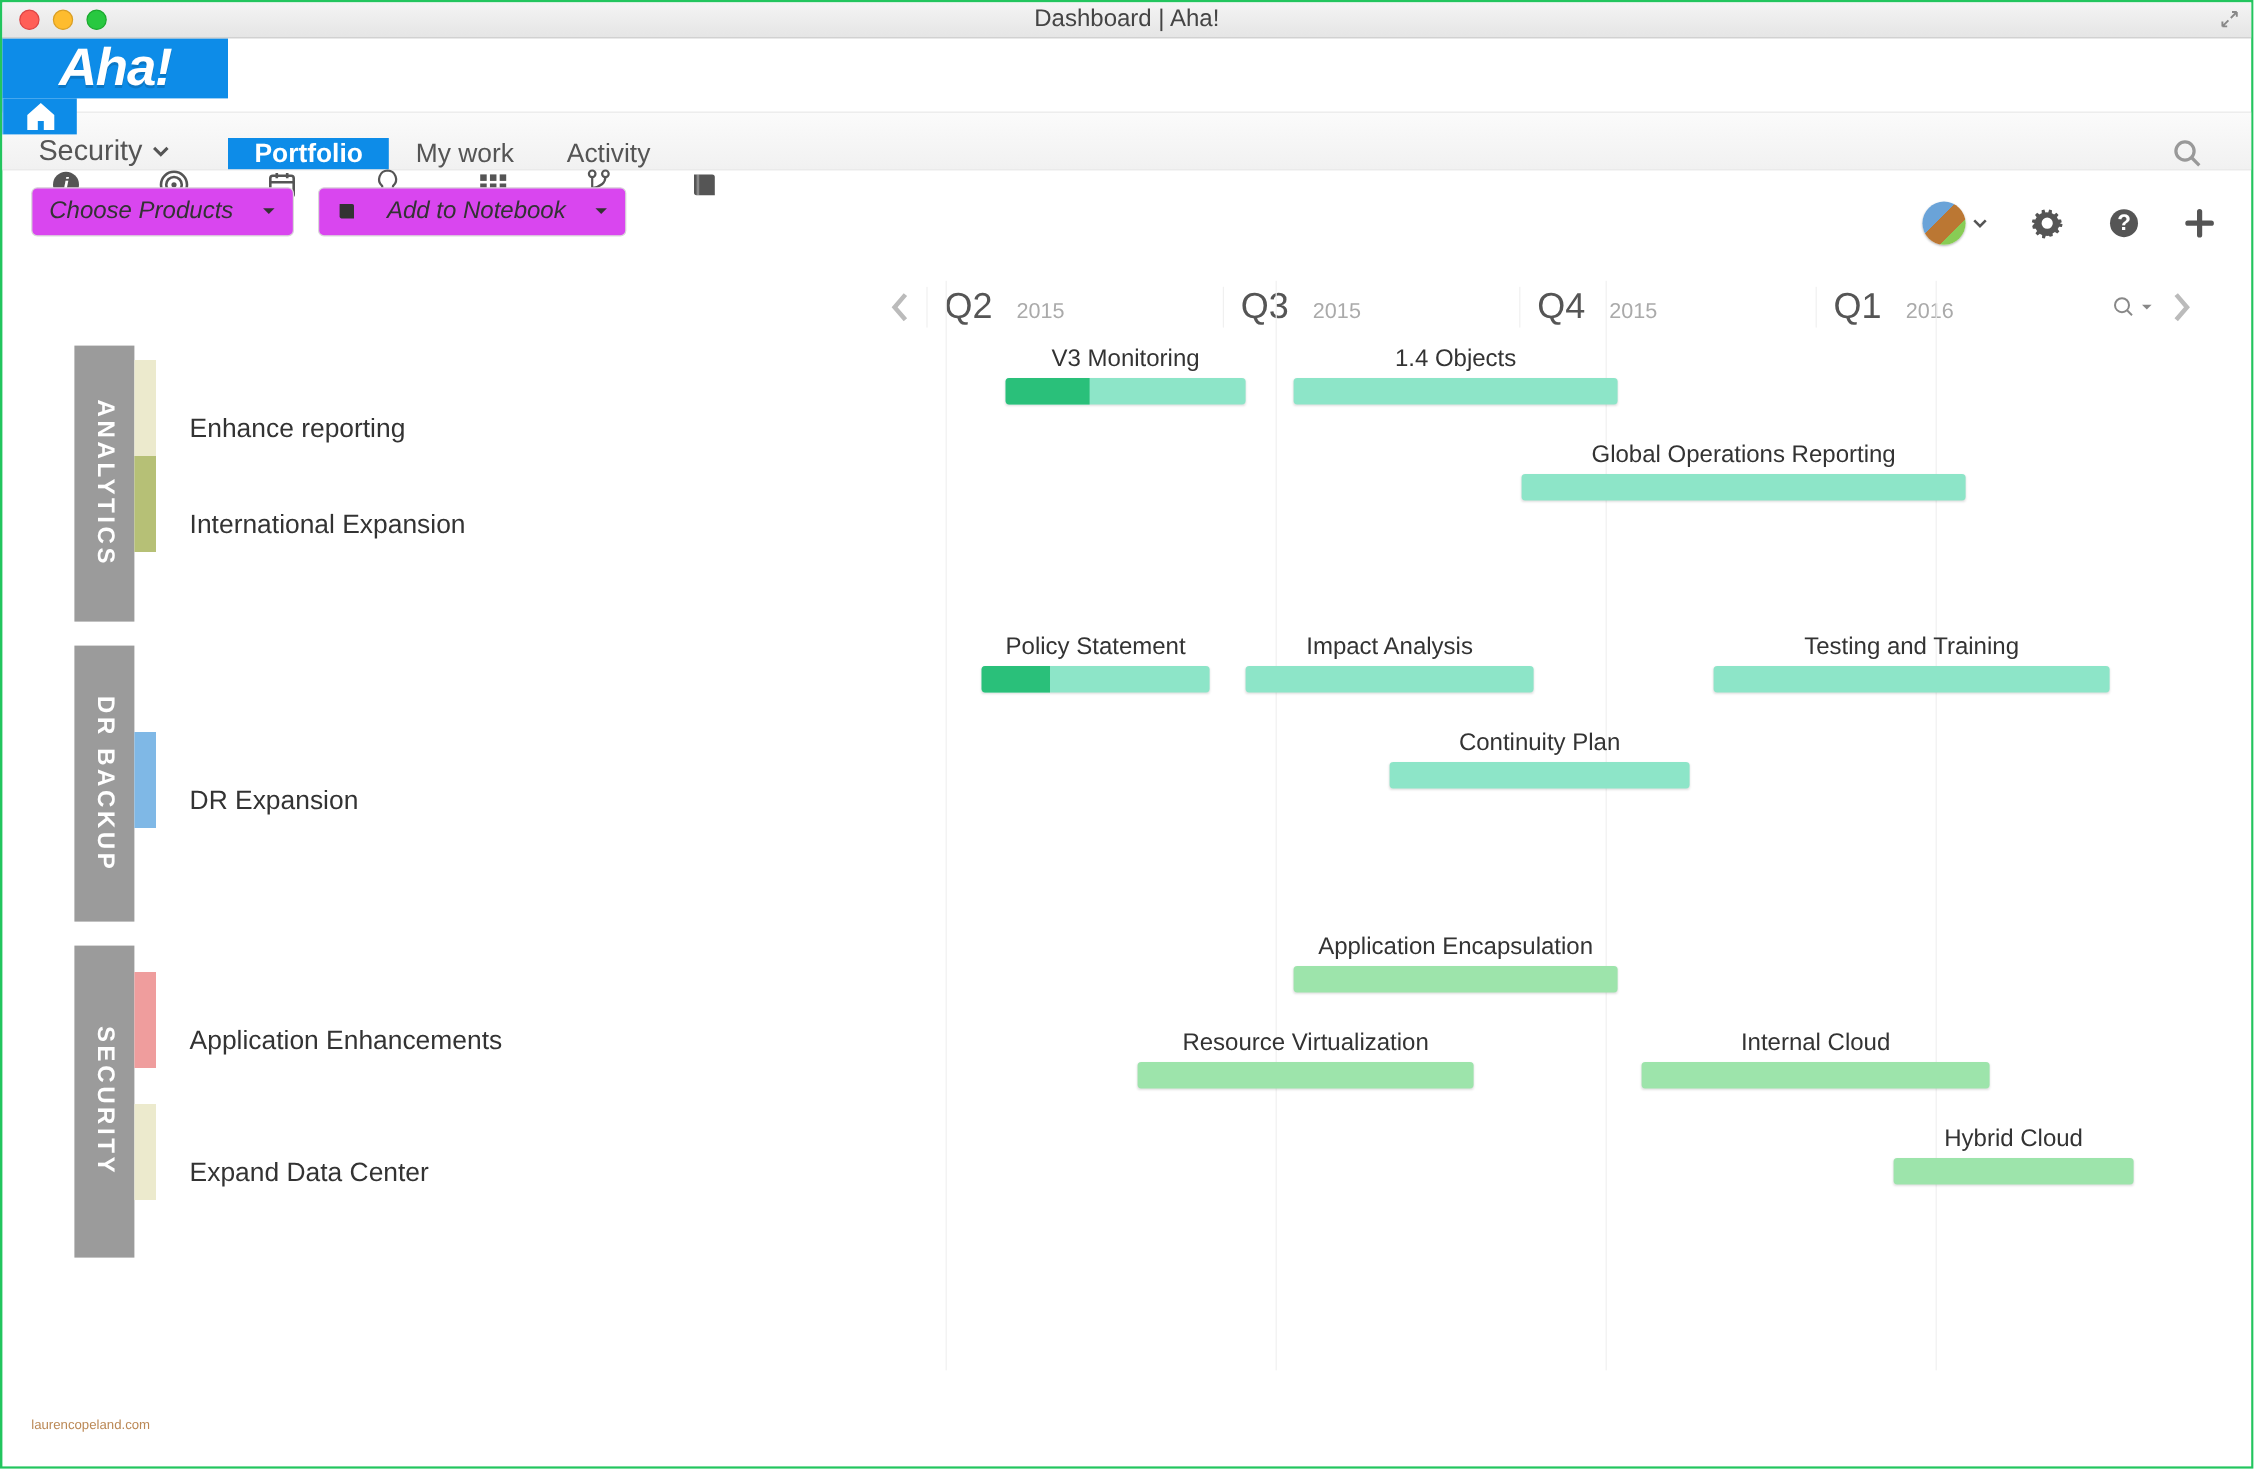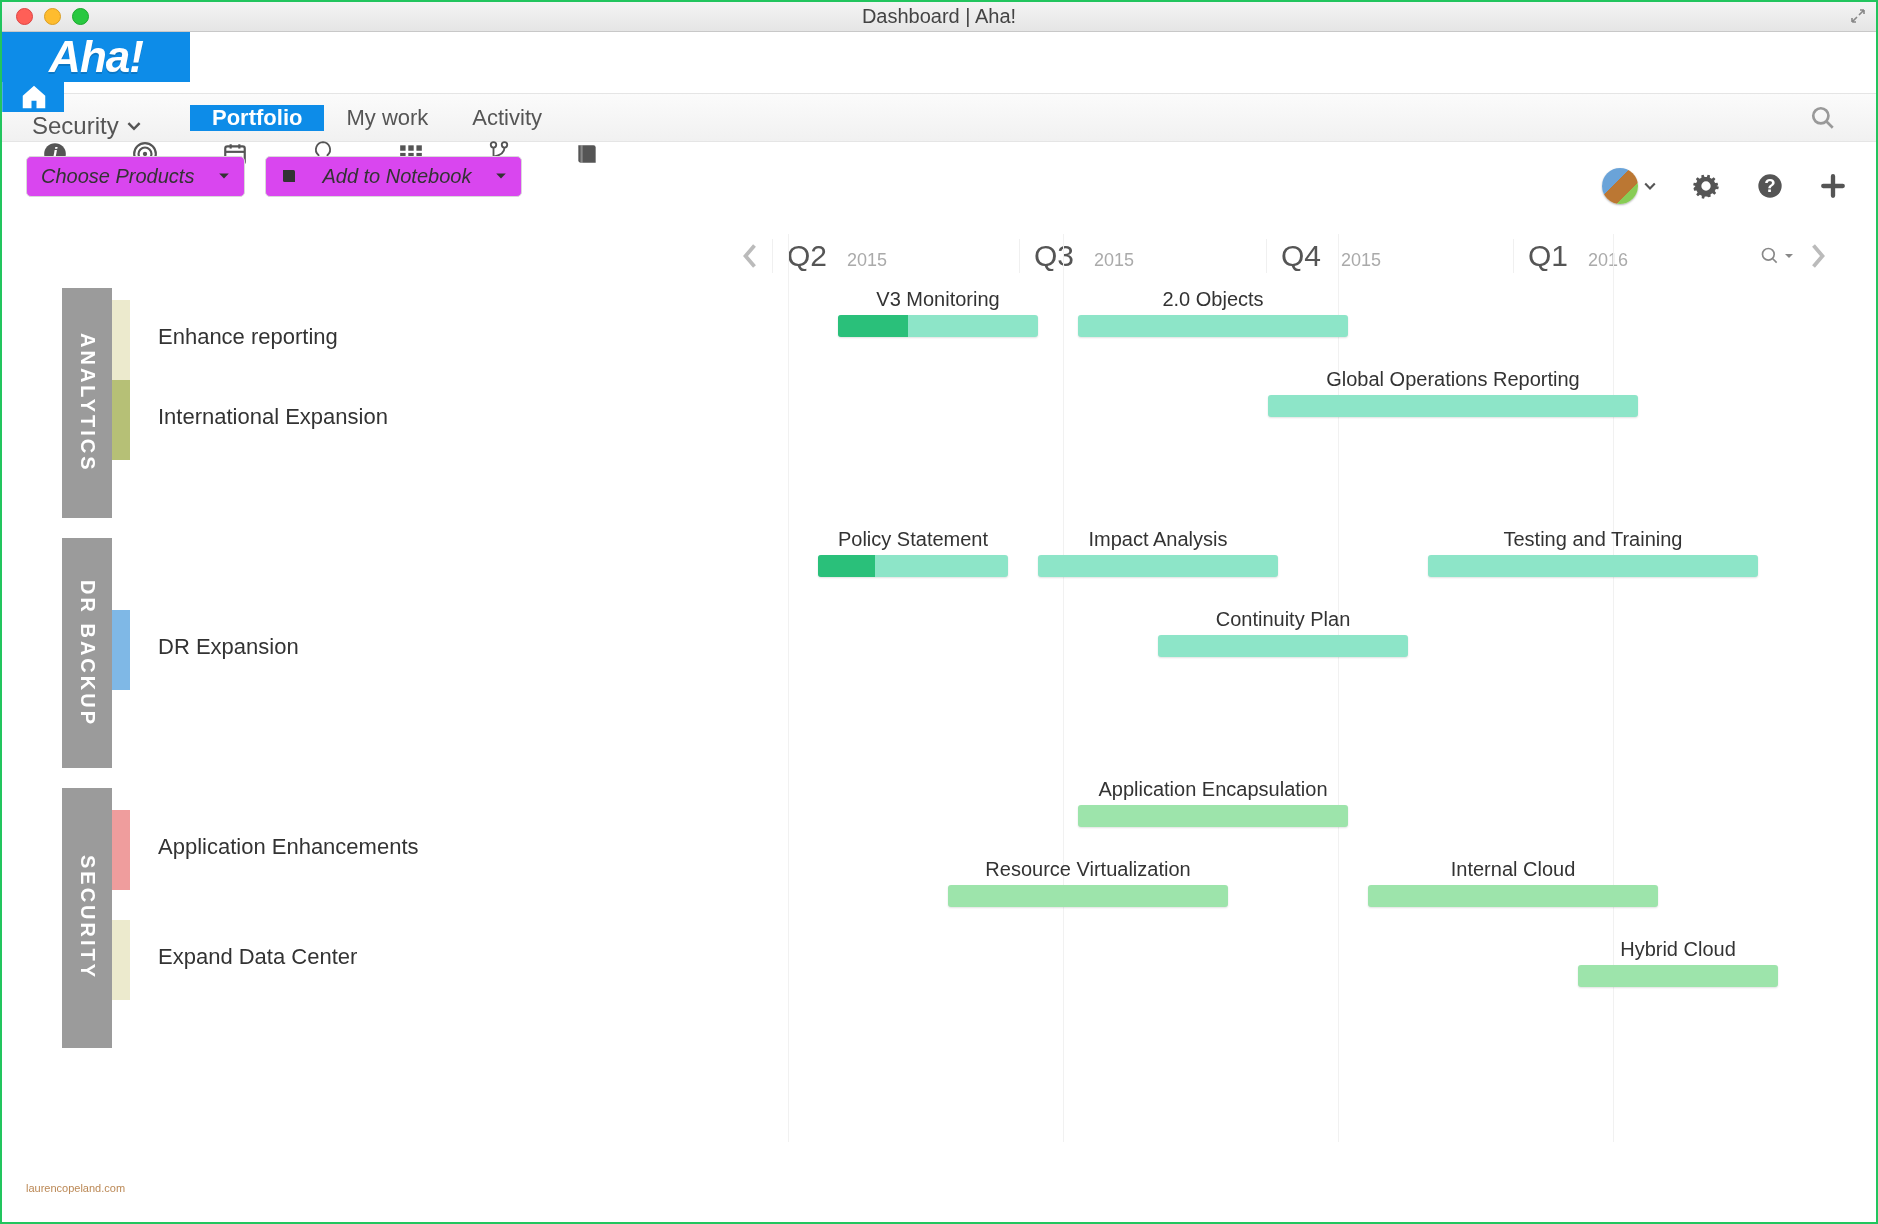--- a/index.html
+++ b/index.html
@@ -18,41 +18,41 @@
 .logo-box { width: 188px; background:#0d8ce8; color:#fff; font-size: 44px; font-weight: 800; font-style: italic; display:flex; align-items:center; justify-content:center; letter-spacing:-1px; }
 .logo-box span { text-shadow: 0 2px 0 rgba(0,0,0,.15); }
 .home-box { width: 62px; background:#0d8ce8; color:#fff; display:flex; align-items:center; justify-content:center; border-left:1px solid rgba(255,255,255,.25); }
 .nav-seg { display:flex; align-items:center; }
 .nav-dd { margin-left: 30px; font-size: 24px; color:#555; display:flex; align-items:center; gap:8px; cursor:pointer; }
 .nav-icons { display:flex; align-items:center; margin-left:40px; gap:64px; }
 .nav-icon { color:#555; cursor:pointer; display:flex; align-items:center; justify-content:center; }
 .nav-right { margin-left:auto; display:flex; align-items:center; gap:36px; padding-right:30px; }
 .avatar { width:36px; height:36px; border-radius:50%; background: linear-gradient(135deg,#6aa3d8 40%, #bb7733 40%, #bb7733 70%, #8c5 70%); box-shadow: 0 1px 2px rgba(0,0,0,.3); }
 
-.subnav { height: 48px; display:flex; align-items:center; border-bottom:1px solid #e5e5e5; background: linear-gradient(#fbfbfb,#f1f1f1); }
+.subnav { height: 48px; display:flex; align-items:flex-end; border-bottom:1px solid #e5e5e5; background: linear-gradient(#fbfbfb,#f1f1f1); }
 .subnav-spacer { width: 188px; }
 .tab { padding: 0 22px; display:flex; align-items:center; font-size: 22px; color:#555; cursor:pointer; }
 .tab.active { background:#0d8ce8; color:#fff; font-weight:600; }
 .subnav-right { margin-left:auto; padding-right:40px; display:flex; align-items:center; color:#888; }
 
 .toolbar { height: 68px; display:flex; align-items:center; padding: 0 24px; gap: 20px; }
 .chip { border:1px solid #d9d9d9; border-radius:5px; padding: 8px 14px; font-size:20px; color:#333; background:#d946ef; cursor:pointer; display:flex; align-items:center; gap:24px;font-style:italic; }
 
 .timeline-hdr { position:absolute; left: 726px; right: 42px; top: 232px; height: 44px; display:flex; align-items:center; }
 .th-chev { color:#bbb; cursor:pointer; padding: 0 14px; }
 .th-cols { flex:1; display:flex; }
 .th-col { flex:1; display:flex; align-items:baseline; gap:20px; border-left:1px solid #f0f0f0; padding-left:14px; }
 .th-q { font-size: 30px; color:#555; } .th-y { font-size: 18px; color:#aaa; }
 .th-right { display:flex; align-items:center; gap:16px; color:#888; padding-right:8px; }
 
 .board { position:absolute; left: 60px; top: 286px; right: 42px; bottom: 80px; }
 .v-bar { position:absolute; width: 50px; background:#9b9b9b; color:#fff; display:flex; align-items:center; justify-content:center; }
 .v-bar span { writing-mode: vertical-rl; transform: rotate(0deg); font-size: 20px; letter-spacing: 3px; font-weight:600; }
 .row-tab { position:absolute; left:50px; width:18px; }
-.row-label { position:absolute; left: 96px; font-size: 22px; color:#333; }
+.row-label { position:absolute; left: 96px; font-size: 22px; color:#333;margin-top:20px; }
 
 .tl-area { position:absolute; left: 666px; top:0; right:0; bottom:0; }
 .col-line { position:absolute; top:-54px; bottom:0; width:1px; background:#f1f1f1; }
 .task { position:absolute; }
 .task-label { font-size: 20px; color:#333; text-align:center; margin-bottom:4px; white-space:nowrap; }
 .task-bar { height: 22px; border-radius:3px; background:#8de5c8; position:relative; box-shadow:0 1px 2px rgba(0,0,0,.12); }
 .task-bar .prog { position:absolute; left:0; top:0; bottom:0; background:#2ac07a; border-radius:3px 0 0 3px; }
 .task.green .task-bar { background:#9de4ab; }
 
 .footer { position:absolute; left:24px; bottom:28px; font-size:11px; color:#b85; }
@@ -259,21 +259,21 @@
         <div class="col-line" style="left: 335px;"></div>
         <div class="col-line" style="left: 610px;"></div>
         <div class="col-line" style="left: 885px;"></div>
         <div class="task " style="left: 110px; width: 200px; top: 0px;">
           <div class="task-label">V3 Monitoring</div>
           <div class="task-bar">
             <div class="prog" style="width: 35%;"></div>
           </div>
         </div>
         <div class="task " style="left: 350px; width: 270px; top: 0px;">
-          <div class="task-label">2.0 Objects</div>
+          <div class="task-label">1.4 Objects</div>
           <div class="task-bar"></div>
         </div>
         <div class="task " style="left: 540px; width: 370px; top: 80px;">
           <div class="task-label">Global Operations Reporting</div>
           <div class="task-bar"></div>
         </div>
         <div class="task " style="left: 90px; width: 190px; top: 240px;">
           <div class="task-label">Policy Statement</div>
           <div class="task-bar">
             <div class="prog" style="width: 30%;"></div>

